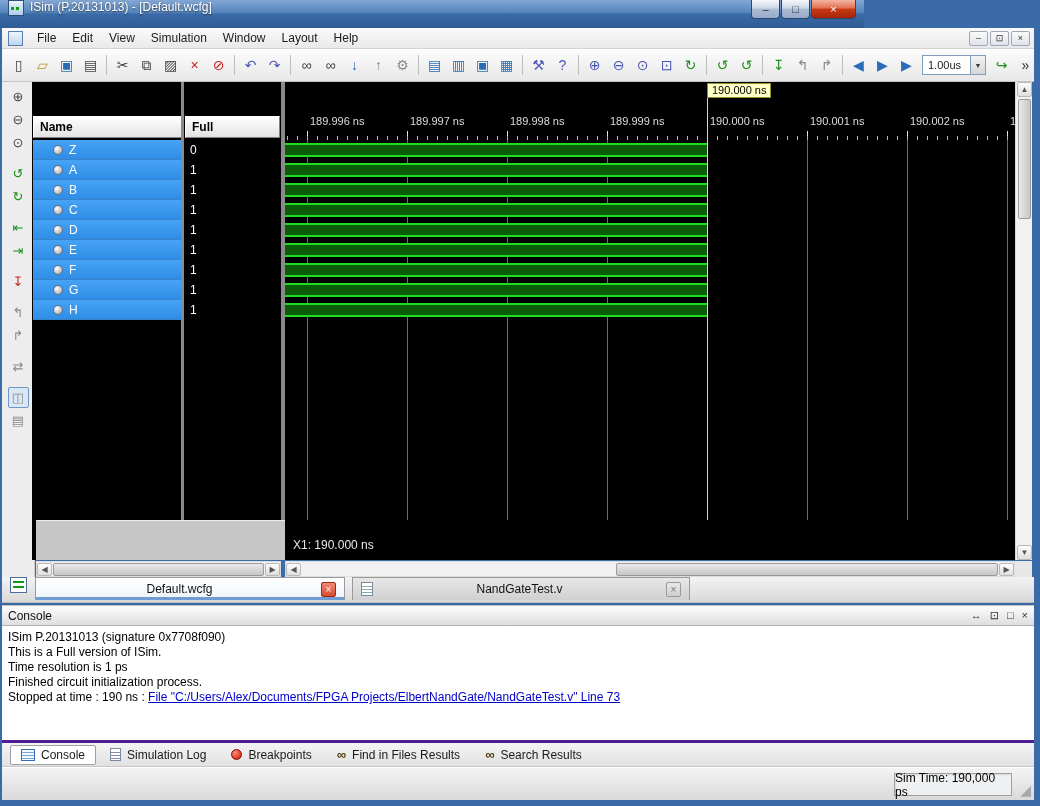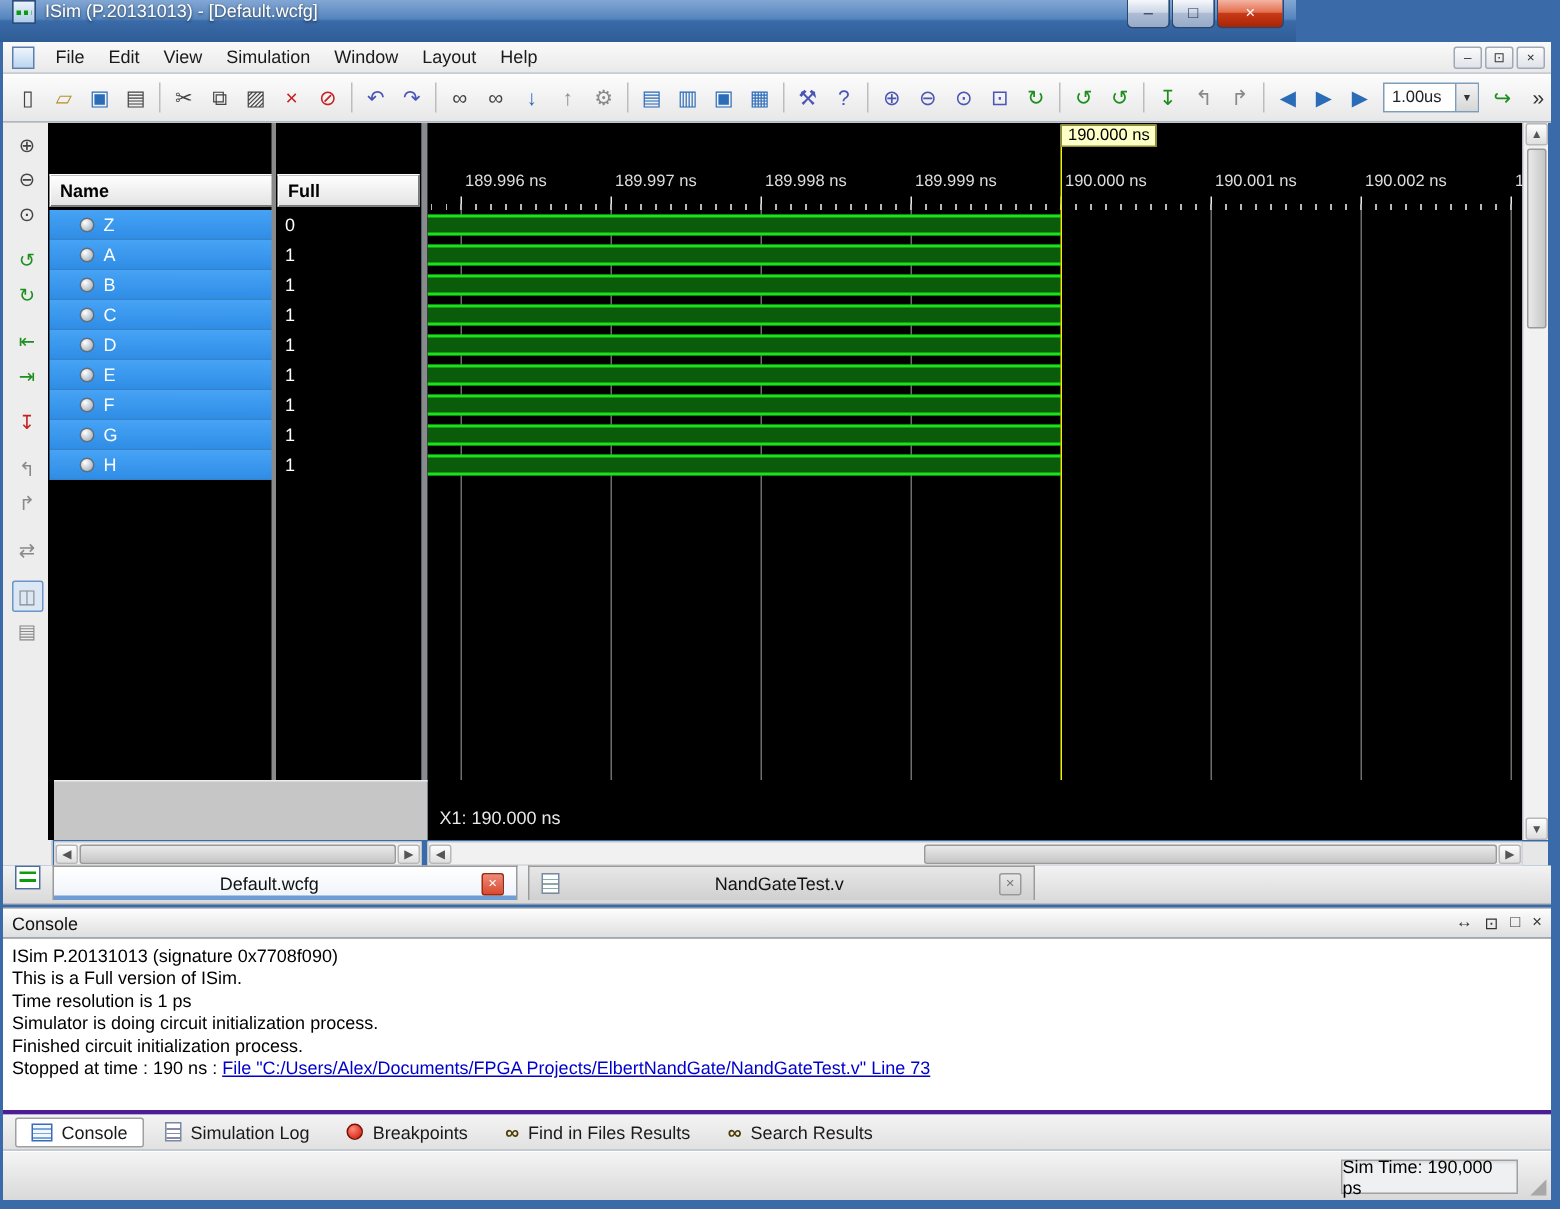--- a/index.html
+++ b/index.html
@@ -362,21 +362,20 @@
       <span>↔</span>
       <span>⊡</span>
       <span>□</span>
       <span>×</span>
     </div>
   </div>
   <div class="cbody">
     <div class="cline">ISim P.20131013 (signature 0x7708f090)</div>
     <div class="cline">This is a Full version of ISim.</div>
     <div class="cline">Time resolution is 1 ps</div>
-    <div class="cline">Simulator is doing circuit initialization process.</div>
     <div class="cline">Finished circuit initialization process.</div>
     <div class="cline">
       <span>Stopped at time : 190 ns : </span><span class="link">File "C:/Users/Alex/Documents/FPGA Projects/ElbertNandGate/NandGateTest.v" Line 73</span>
     </div>
   </div>
 
   <div class="btabs">
     <div class="btab active">
       <span class="ic-console"></span>
       <span>Console</span>

